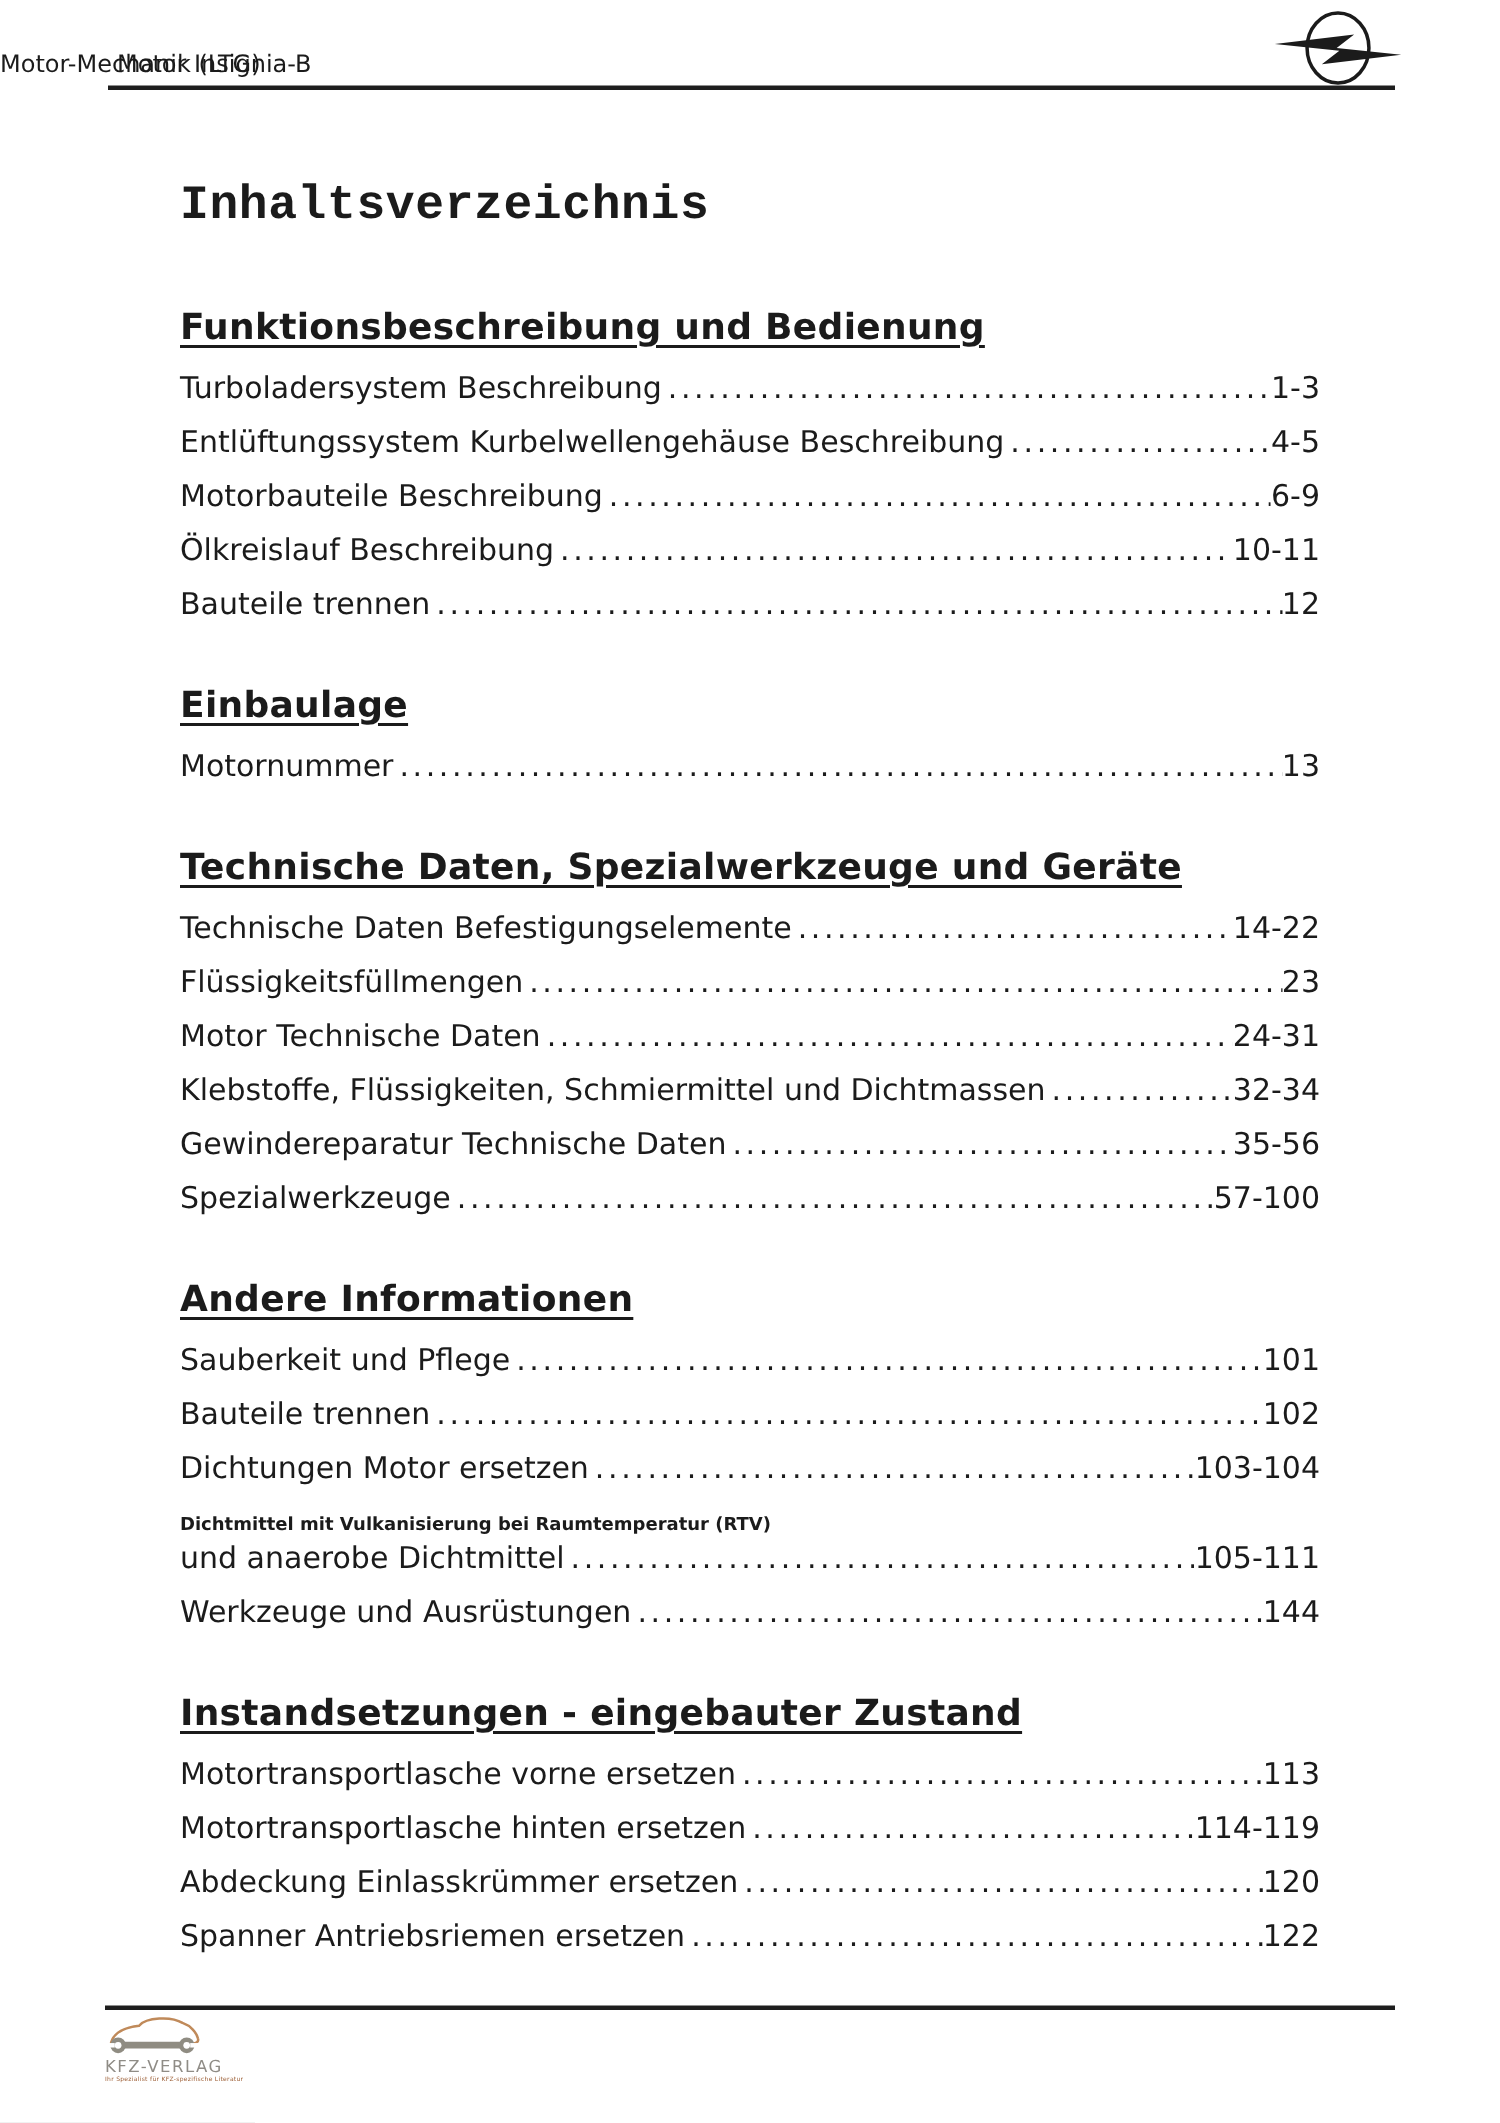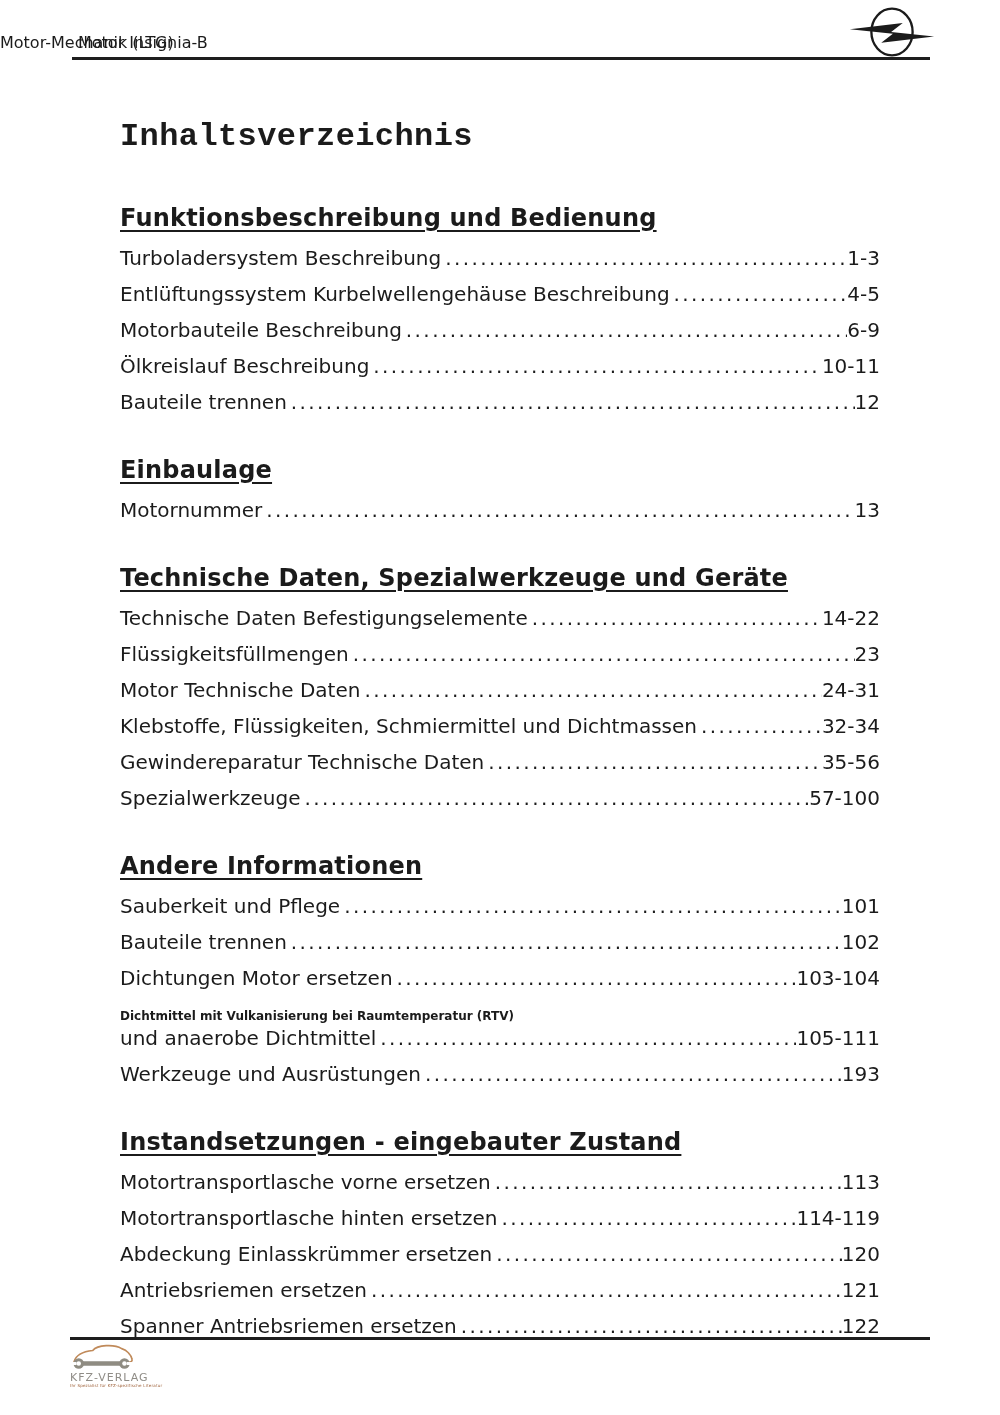--- a/index.html
+++ b/index.html
@@ -203,21 +203,21 @@
             <div class="entry-row">
               <span class="entry-title">und anaerobe Dichtmittel</span>
               <span class="dots"></span>
               <span class="entry-pages">105-111</span>
             </div>
           </div>
           <div class="toc-entry">
             <div class="entry-row">
               <span class="entry-title">Werkzeuge und Ausrüstungen</span>
               <span class="dots"></span>
-              <span class="entry-pages">193</span>
+              <span class="entry-pages">144</span>
             </div>
           </div>
         </section>
         <section class="toc-section">
           <h2 class="section-heading">Instandsetzungen - eingebauter Zustand</h2>
           <div class="toc-entry">
             <div class="entry-row">
               <span class="entry-title">Motortransportlasche vorne ersetzen</span>
               <span class="dots"></span>
               <span class="entry-pages">113</span>
@@ -228,27 +228,20 @@
               <span class="entry-title">Motortransportlasche hinten ersetzen</span>
               <span class="dots"></span>
               <span class="entry-pages">114-119</span>
             </div>
           </div>
           <div class="toc-entry">
             <div class="entry-row">
               <span class="entry-title">Abdeckung Einlasskrümmer ersetzen</span>
               <span class="dots"></span>
               <span class="entry-pages">120</span>
-            </div>
-          </div>
-          <div class="toc-entry">
-            <div class="entry-row">
-              <span class="entry-title">Antriebsriemen ersetzen</span>
-              <span class="dots"></span>
-              <span class="entry-pages">121</span>
             </div>
           </div>
           <div class="toc-entry">
             <div class="entry-row">
               <span class="entry-title">Spanner Antriebsriemen ersetzen</span>
               <span class="dots"></span>
               <span class="entry-pages">122</span>
             </div>
           </div>
         </section>

